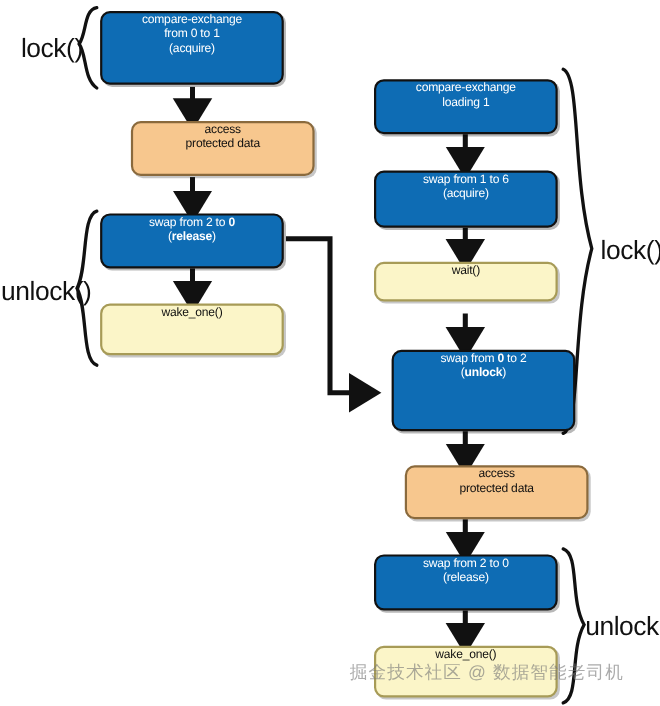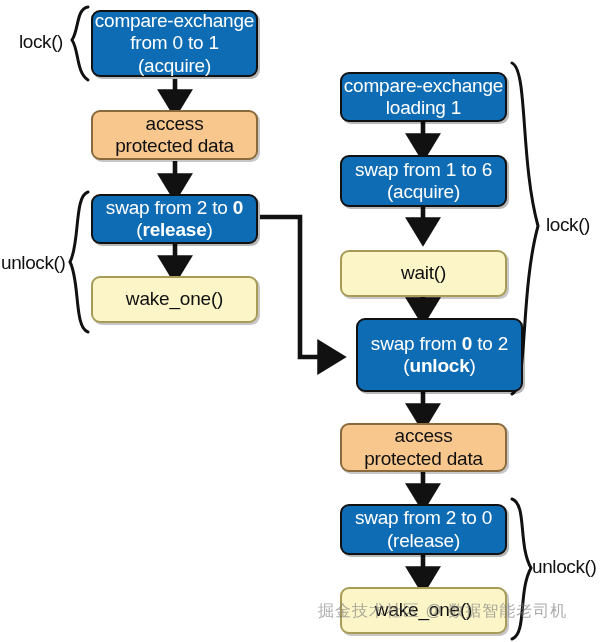--- a/index.html
+++ b/index.html
@@ -10,52 +10,52 @@
     overflow:hidden;
     position:relative;
   }
   #diagram{position:absolute;left:0;top:0;width:600px;height:642px;}
 
   .node{
     position:absolute;
     box-sizing:border-box;
     border-radius:9px;
     display:flex;
-    align-items:center;
     justify-content:center;
     text-align:center;
     line-height:1.18;
-    font-size:19px;
+    font-size:11px;
     letter-spacing:-0.2px;
     white-space:pre-line;
     z-index:3;
   }
   .node.blue{
     background:#0e6cb4;
     border:2.5px solid #111111;
     color:#ffffff;
     box-shadow:2px 2px 0 rgba(0,0,0,0.28);
   }
   .node.orange{
     background:#f7c78e;
     border:2.2px solid #8a6a3d;
     color:#101010;
     box-shadow:2px 2px 0 rgba(0,0,0,0.22);
+    margin-left:28px;
   }
   .node.yellow{
     background:#fbf5c8;
     border:2.2px solid #a79b57;
     color:#101010;
     box-shadow:2px 2px 0 rgba(0,0,0,0.22);
   }
   .node b{font-weight:bold;}
 
   .brace-label{
     position:absolute;
-    font-size:19px;
+    font-size:24px;
     color:#111111;
     letter-spacing:-0.4px;
     z-index:4;
     white-space:nowrap;
   }
 
   .watermark{
     position:absolute;
     z-index:6;
     color:rgba(120,120,120,0.62);
@@ -126,21 +126,21 @@
   <div class="node blue" style="left:340px;top:72px;width:167px;height:50px;">
     <span>compare-exchange
 loading 1</span>
   </div>
 
   <div class="node blue" style="left:340px;top:155px;width:167px;height:52px;">
     <span>swap from 1 to 6
 (acquire)</span>
   </div>
 
-  <div class="node yellow" style="left:340px;top:238px;width:167px;height:47px;margin-top:12px;">
+  <div class="node yellow" style="left:340px;top:238px;width:167px;height:36px;">
     <span>wait()</span>
   </div>
 
   <div class="node blue" style="left:356px;top:318px;width:167px;height:74px;">
     <span>swap from <b>0</b> to 2<br>(<b>unlock</b>)</span>
   </div>
 
   <div class="node orange" style="left:340px;top:423px;width:167px;height:49px;">
     <span>access
 protected data</span>

